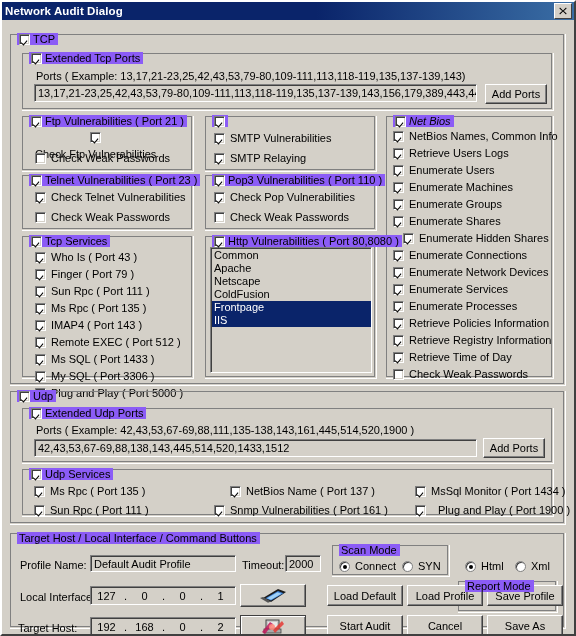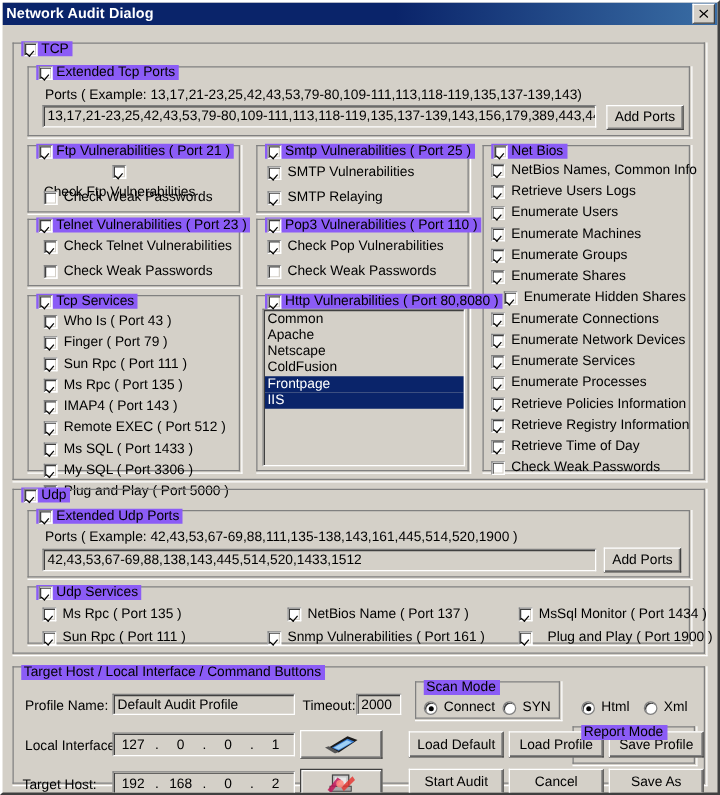--- a/index.html
+++ b/index.html
@@ -206,21 +206,20 @@
       <span class="cb"></span>
       <span>Check Weak Passwords</span>
     </div>
 
     <div class="gb" style="left:203px;top:96px;width:172px;height:56px;">
       <div class="gb-inner"></div>
         <div class="gb-line-r"></div>
         <div class="gb-line-b"></div>
       <div class="gb-cap">
         <span class="cb on"></span>
-        <span class="gb-cap-txt">Smtp Vulnerabilities ( Port 25 )</span>
       </div>
     </div>
     <div class="chk abs" style="left:212px;top:112px;">
       <span class="cb on"></span>
       <span>SMTP Vulnerabilities</span>
     </div>
     <div class="chk abs" style="left:212px;top:132px;">
       <span class="cb on"></span>
       <span>SMTP  Relaying</span>
     </div>
@@ -300,21 +299,21 @@
     </div>
     <div class="lb" style="left:208px;top:227px;width:162px;height:126px;">
       <div class="lb-item">Common</div>
       <div class="lb-item">Apache</div>
       <div class="lb-item">Netscape</div>
       <div class="lb-item">ColdFusion</div>
       <div class="lb-item sel">Frontpage</div>
       <div class="lb-item sel">IIS</div>
     </div>
 
-    <div class="gb" style="left:384px;top:96px;width:168px;height:263px;">
+    <div class="gb" style="left:384px;top:96px;width:168px;height:263px;font-style:italic;">
       <div class="gb-inner"></div>
         <div class="gb-line-r"></div>
         <div class="gb-line-b"></div>
       <div class="gb-cap">
         <span class="cb on"></span>
         <span class="gb-cap-txt">Net Bios</span>
       </div>
     </div>
     <div class="chk abs" style="left:391px;top:110px;">
       <span class="cb on"></span>

